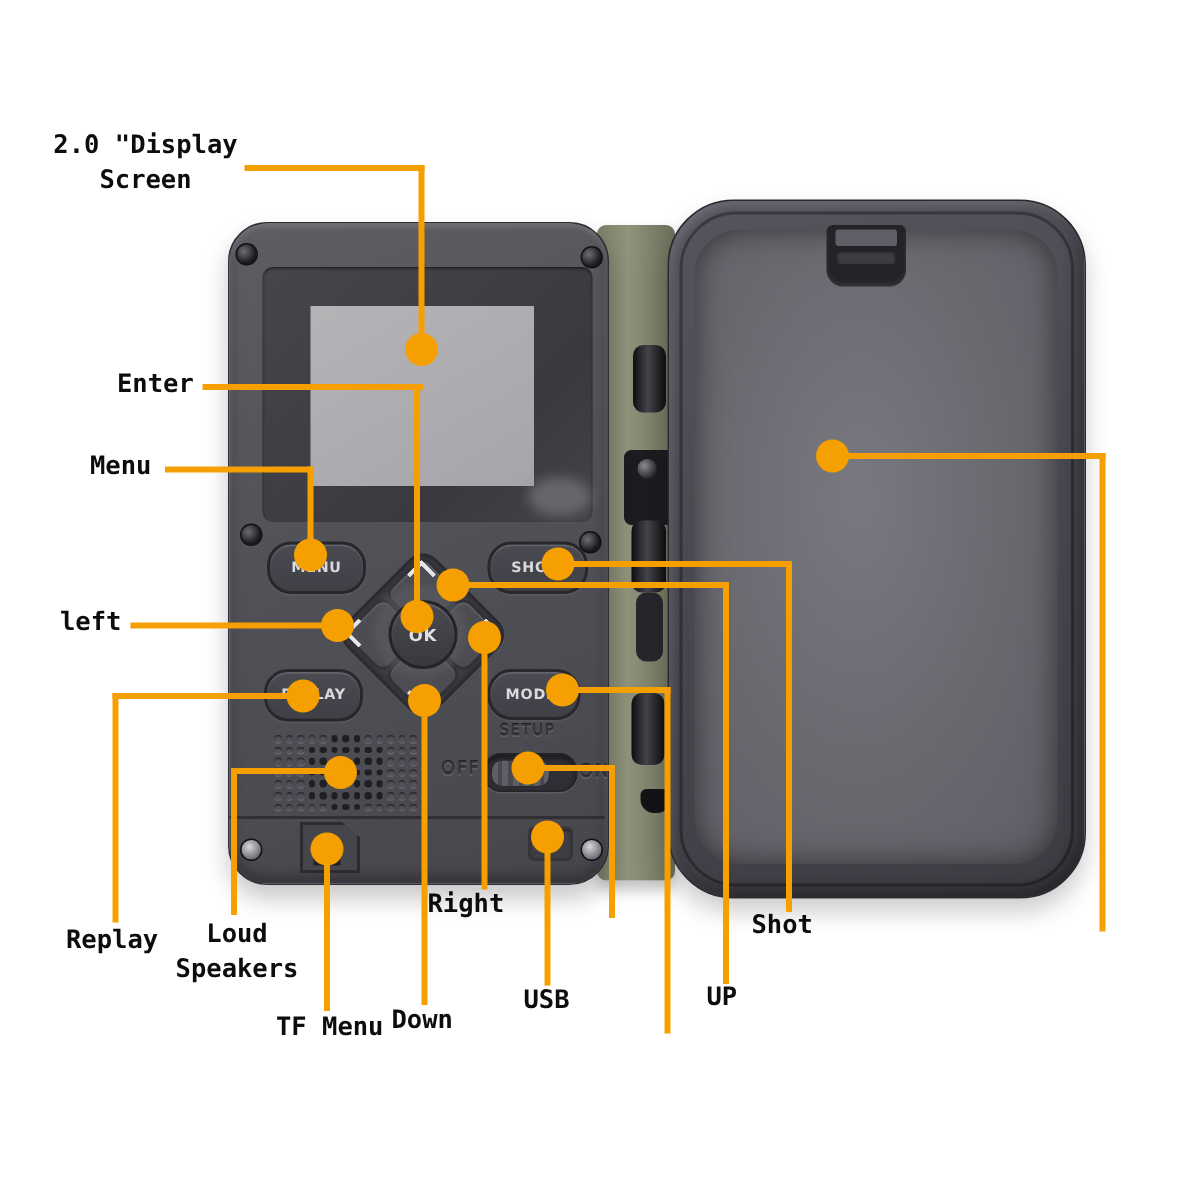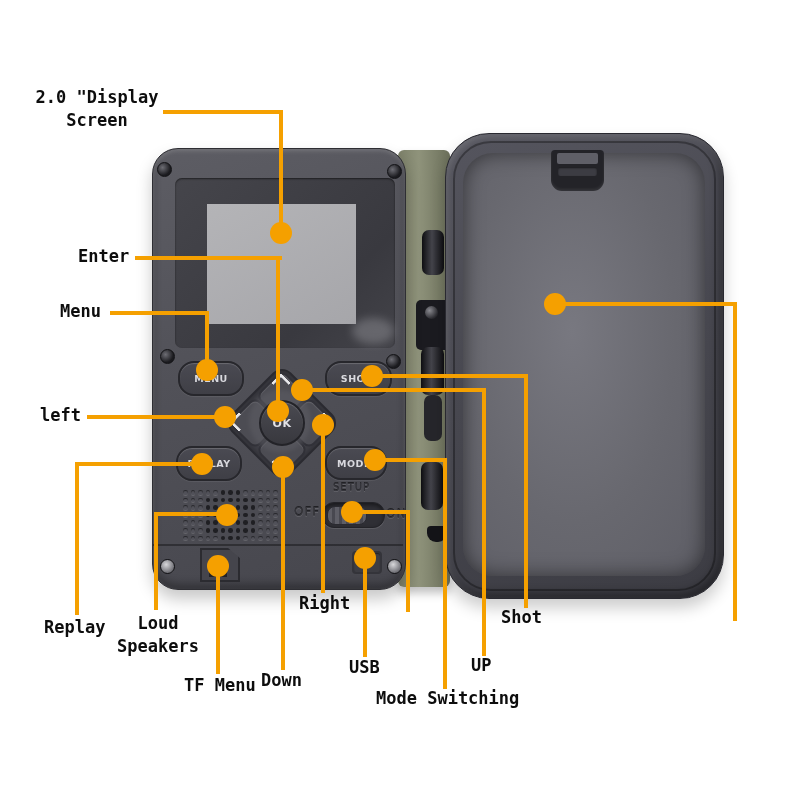--- a/index.html
+++ b/index.html
@@ -324,19 +324,18 @@
   <div class="lbl" style="left:22px;top:86px;width:150px;">2.0 "Display
 Screen</div>
   <div class="lbl la" style="left:78px;top:245px;">Enter</div>
   <div class="lbl la" style="left:60px;top:300px;">Menu</div>
   <div class="lbl la" style="left:40px;top:404px;">left</div>
   <div class="lbl la" style="left:44px;top:616px;">Replay</div>
   <div class="lbl" style="left:108px;top:612px;width:100px;">Loud
 Speakers</div>
   <div class="lbl la" style="left:184px;top:674px;">TF Menu</div>
   <div class="lbl la" style="left:261px;top:669px;">Down</div>
-  <div class="lbl la" style="left:299px;top:592px;">Right</div>
+  <div class="lbl la" style="left:285px;top:592px;">Right</div>
   <div class="lbl la" style="left:349px;top:656px;">USB</div>
-  <div class="lbl la" style="left:376px;top:687px;">Mode Switching</div>
   <div class="lbl la" style="left:471px;top:654px;">UP</div>
   <div class="lbl la" style="left:501px;top:606px;">Shot</div>
 
 </div>
 
 </body></html>

